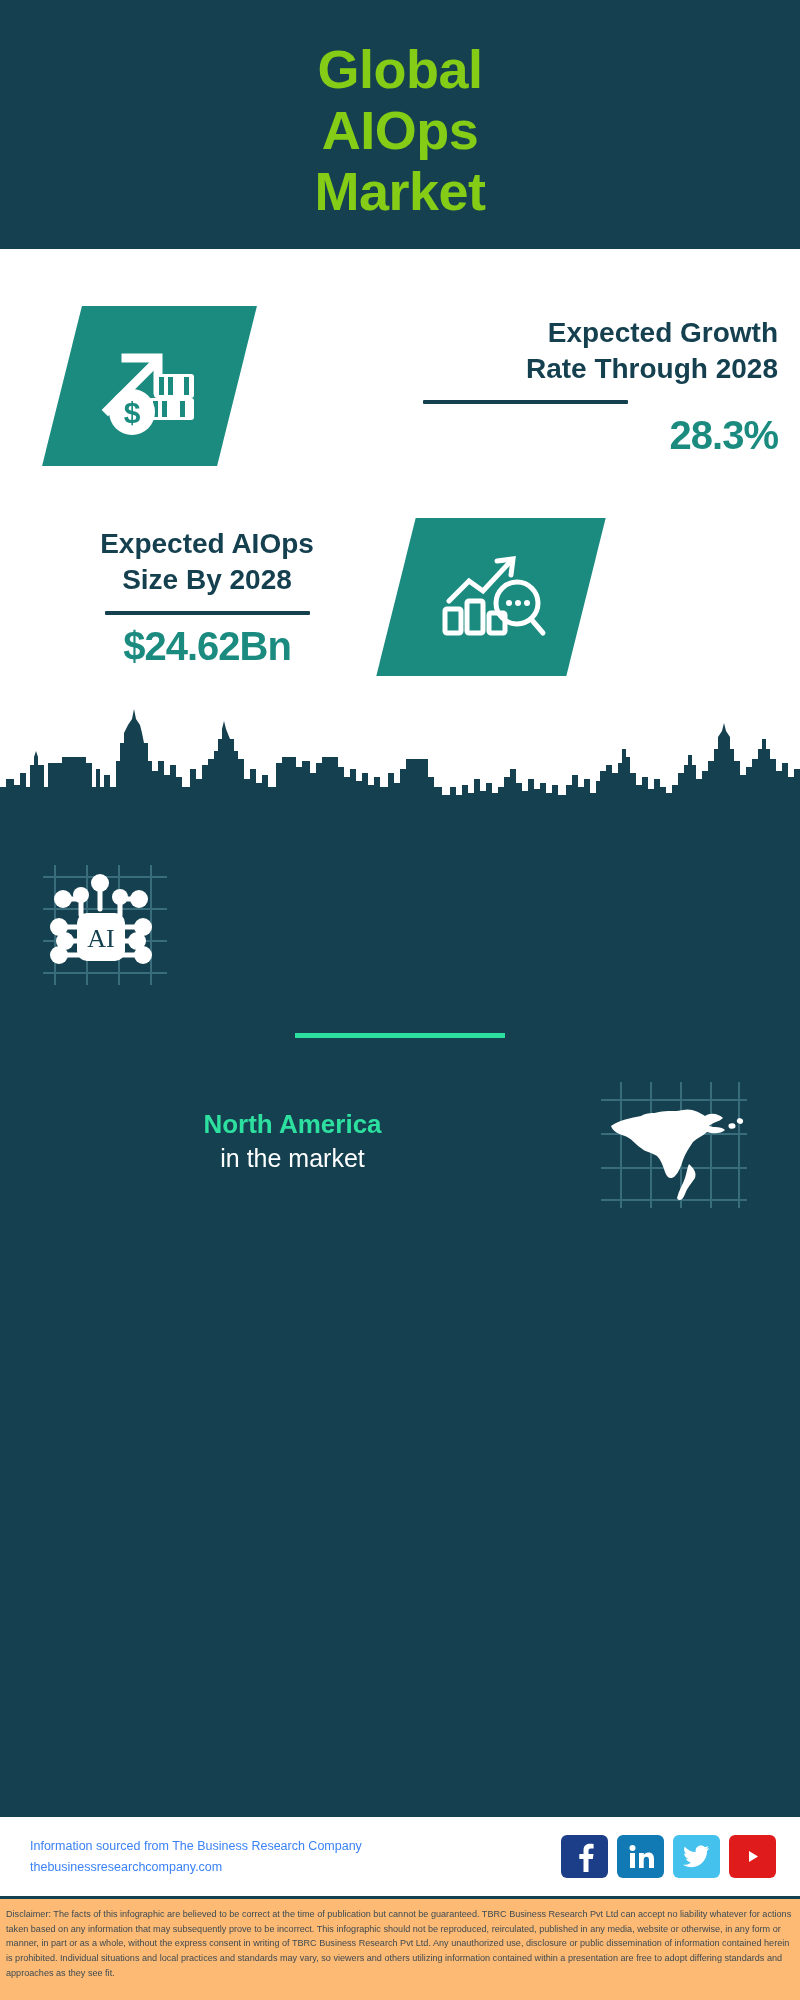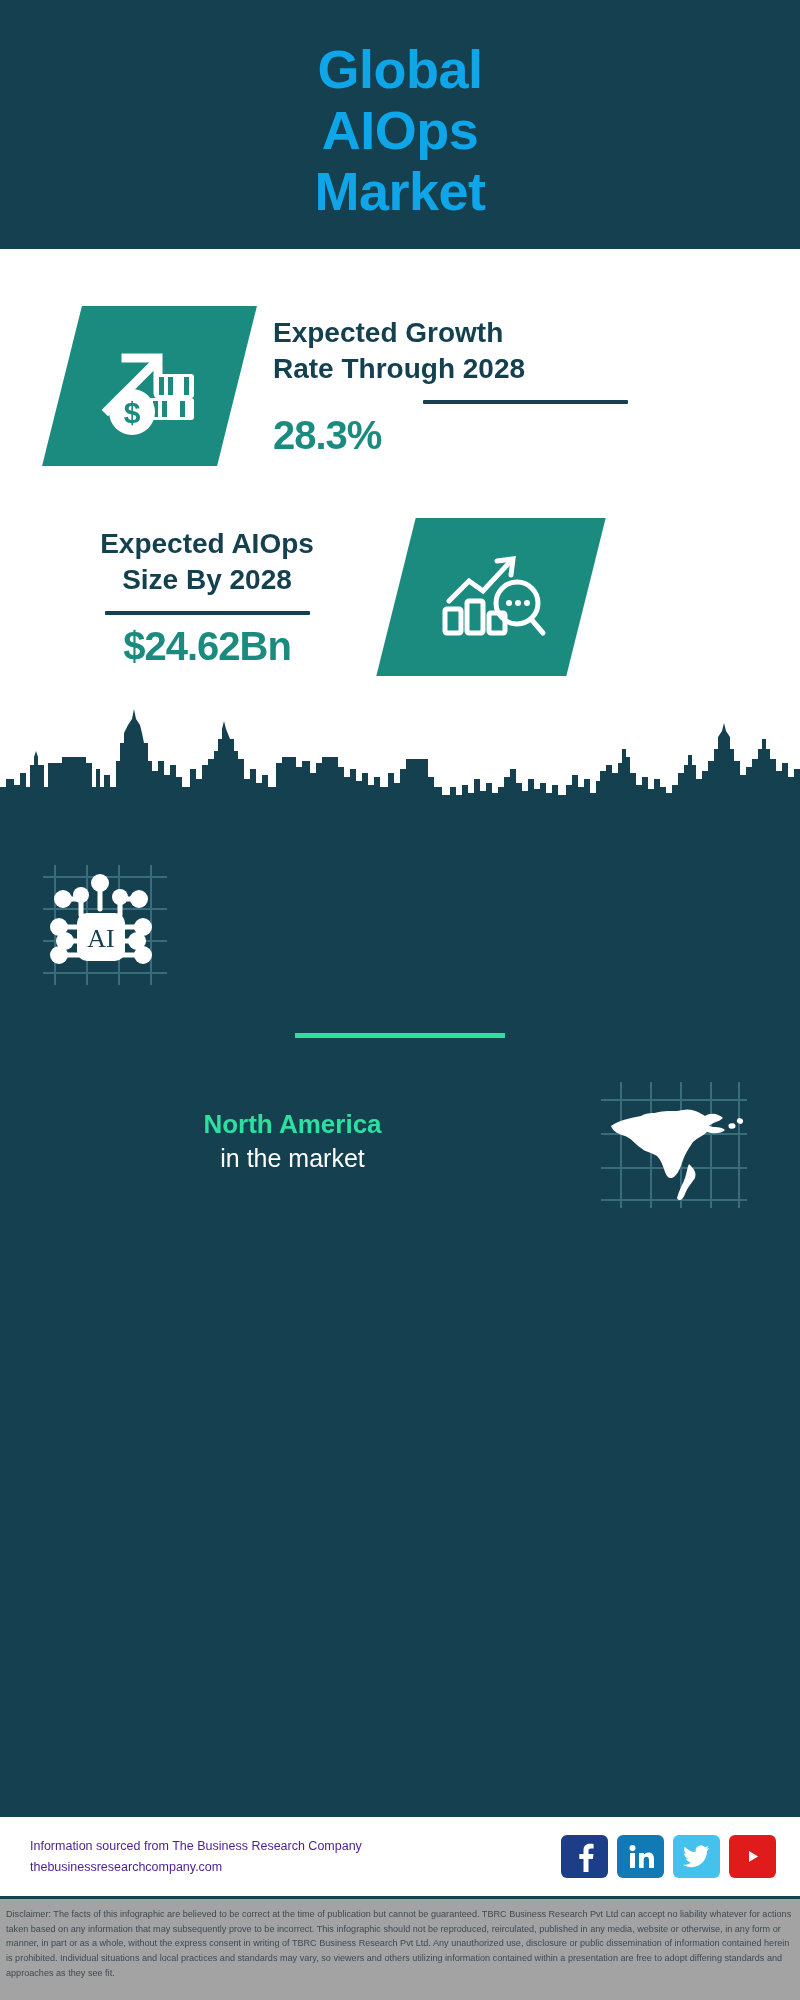--- a/index.html
+++ b/index.html
@@ -15,21 +15,21 @@
 
   
   .header{
     background:#15404f;
     height:249px;
     display:flex;flex-direction:column;
     align-items:center;justify-content:center;
     padding-top:12px;
   }
   .header h1{
-    color:#0ea5e9;
+    color:#84cc16;
     font-size:54px;
     font-weight:bold;
     line-height:1.13;
     text-align:center;
     letter-spacing:-0.5px;
   }
   .header h1 span{display:block;}
 
   
   .stats{background:#ffffff;position:relative;padding:0;}
@@ -39,21 +39,21 @@
   .para{
     position:relative;
     background:#1b8b80;
     transform:skewX(-14deg);
     display:flex;align-items:center;justify-content:center;
   }
   .para > svg{transform:skewX(14deg);}
 
   .stat1{height:235px;padding-top:38px;}
   .stat1 .para{width:175px;height:160px;margin-left:62px;}
-  .stat1 .txt{margin-left:36px;flex:1;text-align:left;padding-right:22px;}
+  .stat1 .txt{margin-left:36px;flex:1;text-align:right;padding-right:22px;}
 
   .stat-title{
     color:#15404f;font-size:28px;font-weight:bold;line-height:1.28;
   }
   .divider{
     height:4px;background:#15404f;width:205px;margin:14px auto 10px auto;border-radius:1px;
   }
   .stat-value{
     color:#1b8b80;font-size:40px;font-weight:bold;line-height:1.05;letter-spacing:-1px;
   }
@@ -84,31 +84,31 @@
 
   .fact-na{padding-bottom:30px;}
   .fact-na .ftxt{flex:1;padding:0 10px 0 30px;text-align:center;}
   .fact-na .icon-box{width:215px;display:flex;justify-content:center;margin-right:20px;}
 
   
   .footer{
     background:#ffffff;border-top:3px solid #15404f;
     height:82px;display:flex;align-items:center;padding:0 24px 0 30px;
   }
-  .src{color:#4c1d95;font-size:12.5px;line-height:1.65;flex:1;}
+  .src{color:#3b82f6;font-size:12.5px;line-height:1.65;flex:1;}
   .src div{display:block;}
   .socials{display:flex;gap:9px;align-items:center;}
   .sico{width:47px;height:43px;border-radius:6px;display:flex;align-items:center;justify-content:center;}
   .fb{background:#1c3d87;}
   .li{background:#1179b4;}
   .tw{background:#45c1ee;}
   .yt{background:#e01b1b;}
 
   .disclaimer{
-    background:#a3a3a3;border-top:3px solid #15404f;
+    background:#fdba74;border-top:3px solid #15404f;
     padding:8px 6px 6px 6px;height:104px;
   }
   .disclaimer p{
     color:#3d4a52;font-size:9.1px;line-height:1.62;text-align:left;
     word-spacing:0px;
   }
 </style>
 </head>
 <body>
 

